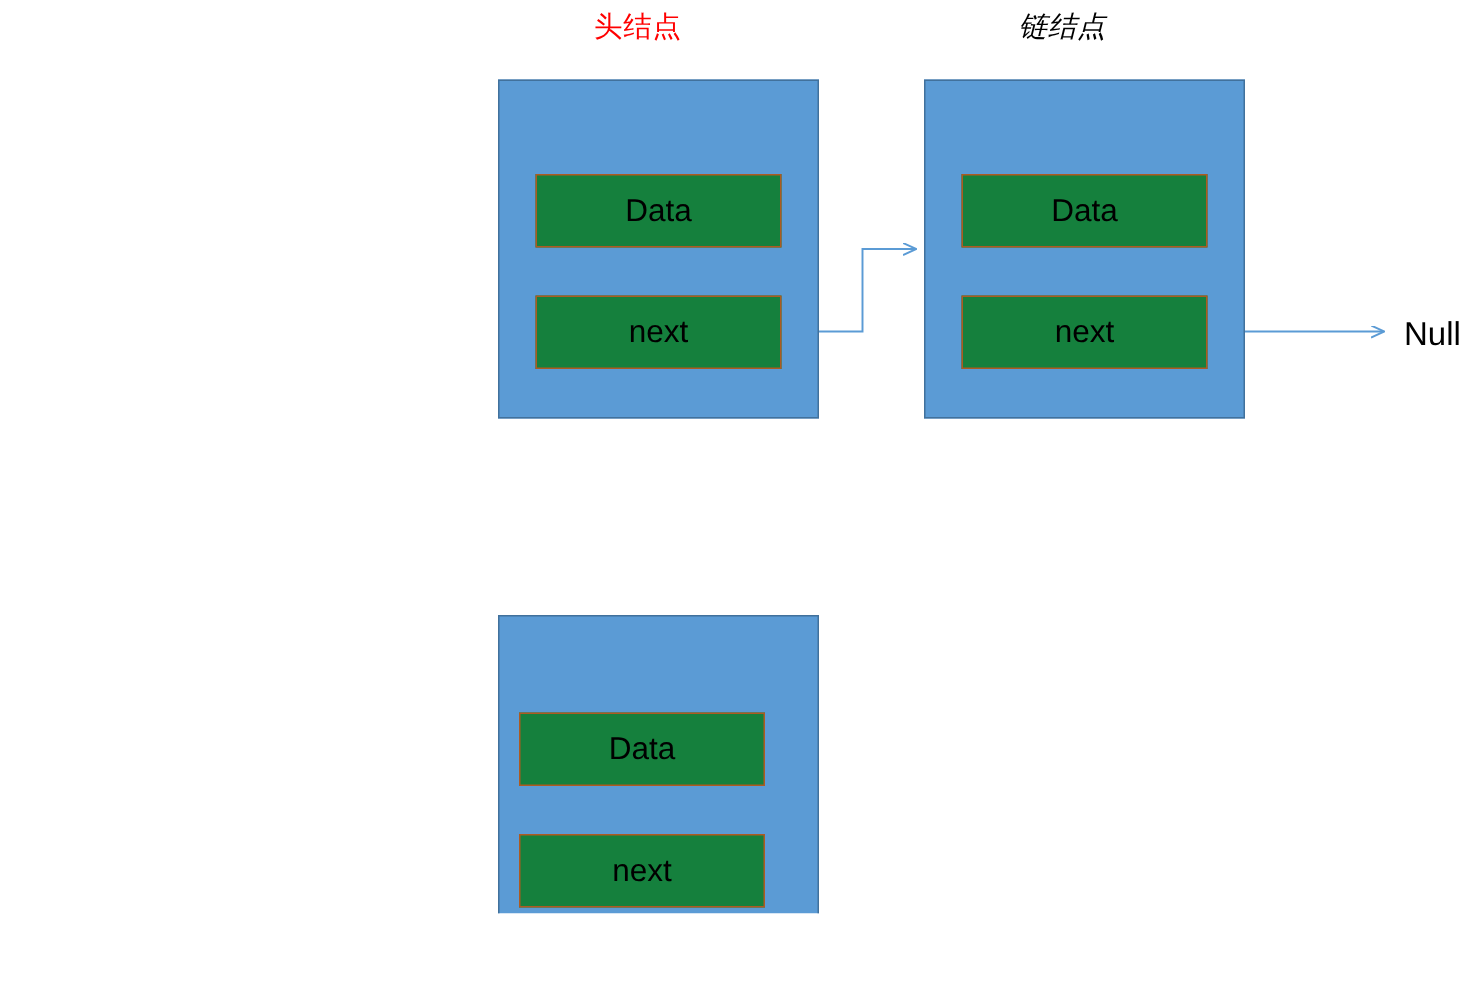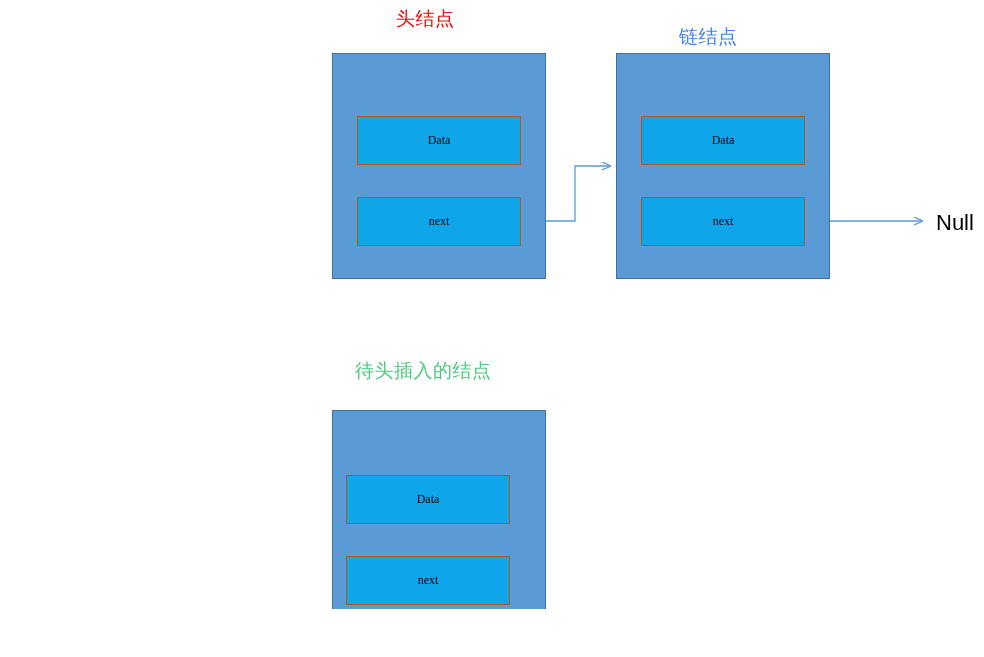--- a/index.html
+++ b/index.html
@@ -24,22 +24,23 @@
     white-space: nowrap;
     letter-spacing: 0.5px;
   }
   .label-head {
     left: 396px;
     top: 9px;
     color: #FF0000;
   }
   .label-chain {
     left: 679px;
-    top: 27px;
-    color: #3b82f6;
+    top: 9px;
+    color: #000000;
+    font-style: italic;
   }
   .label-insert {
     left: 355px;
     top: 361px;
     color: #4EC97E;
   }
   .node {
     position: absolute;
     background: #5B9BD5;
     border: 1px solid #41719C;
@@ -58,29 +59,28 @@
     height: 226px;
   }
   .node-new {
     left: 332px;
     top: 410px;
     width: 214px;
     height: 226px;
   }
   .field {
     position: absolute;
-    background: #0ea5e9;
+    background: #15803d;
     border: 1px solid #AE5A21;
     box-sizing: border-box;
     display: flex;
     align-items: center;
     justify-content: center;
     color: #000000;
-    font-size: 12px;
-    font-family: Liberation Serif, serif;
+    font-size: 21px;
   }
   .field-data-1 { left: 357px; top: 116px; width: 164px; height: 49px; }
   .field-next-1 { left: 357px; top: 197px; width: 164px; height: 49px; }
   .field-data-2 { left: 641px; top: 116px; width: 164px; height: 49px; }
   .field-next-2 { left: 641px; top: 197px; width: 164px; height: 49px; }
   .field-data-3 { left: 346px; top: 475px; width: 164px; height: 49px; }
   .field-next-3 { left: 346px; top: 556px; width: 164px; height: 49px; }
 
   .first-label {
     position: absolute;
@@ -110,21 +110,20 @@
 </style>
 </head>
 <body>
 
 <div id="canvas">
 
   <div class="label label-head">头结点</div>
 
   <div class="label label-chain">链结点</div>
 
-  <div class="label label-insert">待头插入的结点</div>
 
   <div class="node node-head"></div>
   <div class="field field-data-1">Data</div>
   <div class="field field-next-1">next</div>
 
   <div class="node node-chain"></div>
   <div class="field field-data-2">Data</div>
   <div class="field field-next-2">next</div>
 
   <div class="node node-new"></div>

